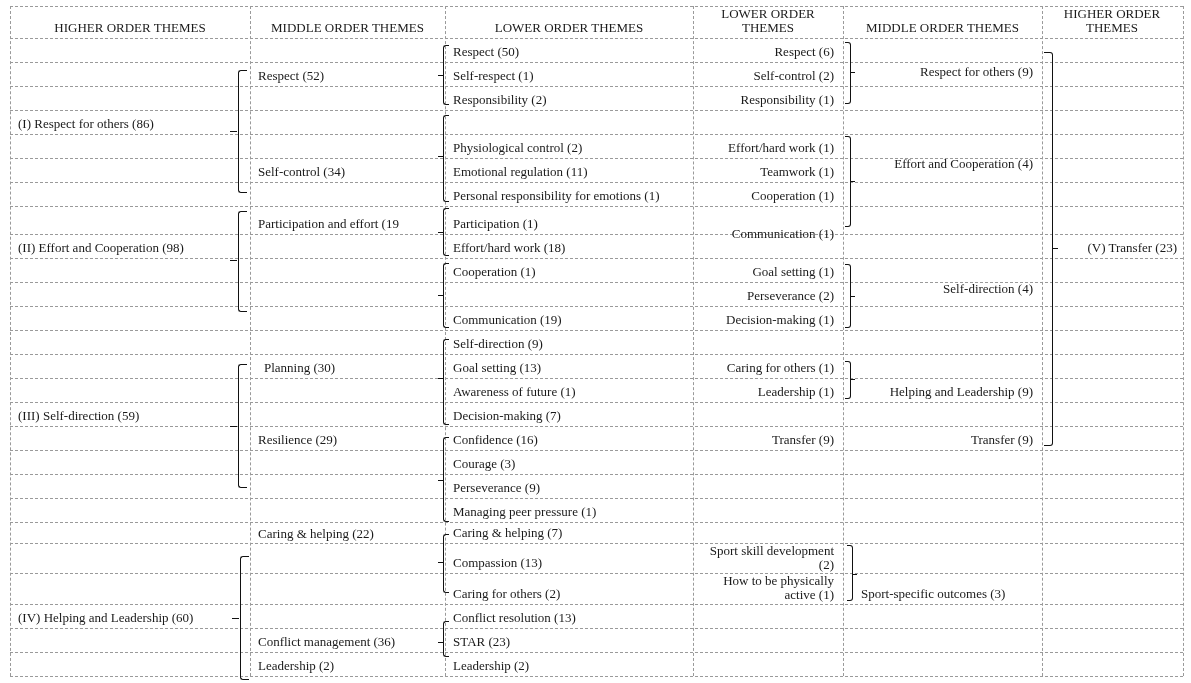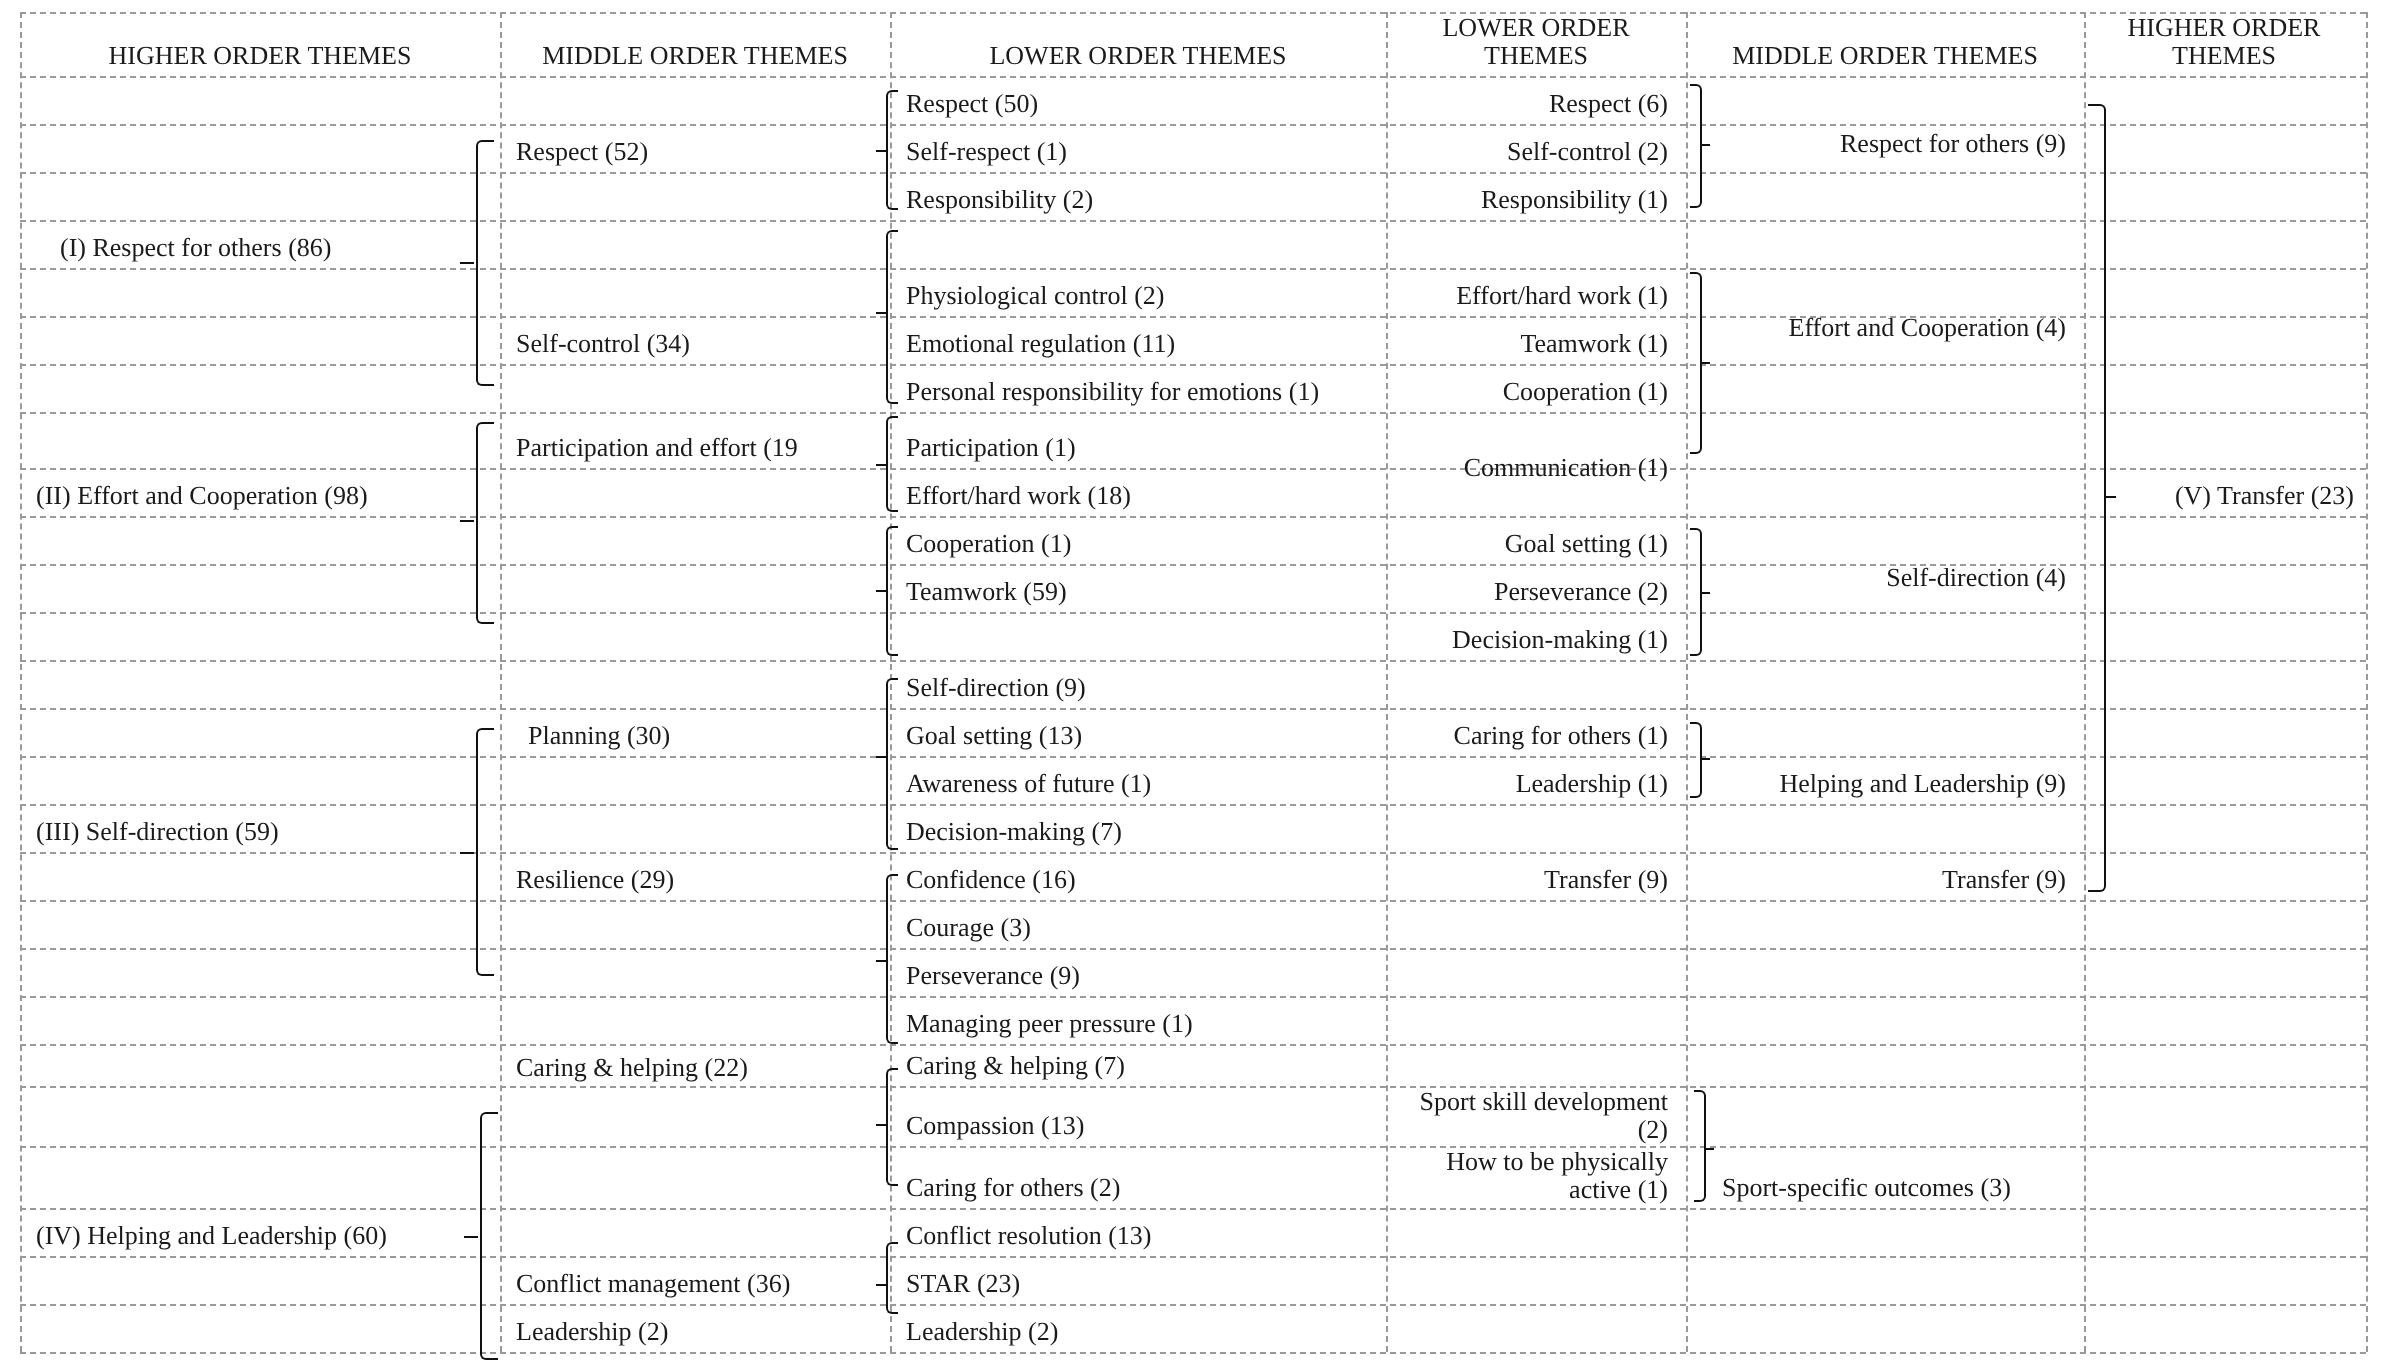--- a/index.html
+++ b/index.html
@@ -61,21 +61,21 @@
   <div class="vline" style="top:6px;height:670px;left:1042px"></div>
   <div class="vline" style="top:6px;height:670px;left:1183px"></div>
 
   <div class="hdr" style="left:10px;width:240px;top:6px;height:32px">HIGHER ORDER THEMES</div>
   <div class="hdr" style="left:250px;width:195px;top:6px;height:32px">MIDDLE ORDER THEMES</div>
   <div class="hdr" style="left:445px;width:248px;top:6px;height:32px">LOWER ORDER THEMES</div>
   <div class="hdr" style="left:708px;width:120px;top:6px;height:32px">LOWER ORDER THEMES</div>
   <div class="hdr" style="left:843px;width:199px;top:6px;height:32px">MIDDLE ORDER THEMES</div>
   <div class="hdr" style="left:1062px;width:100px;top:6px;height:32px">HIGHER ORDER THEMES</div>
 
-  <div class="cell left" style="left:22px;width:240px;top:110px;height:24px">(I) Respect for others (86)</div>
+  <div class="cell left" style="left:10px;width:240px;top:110px;height:24px">(I) Respect for others (86)</div>
   <div class="cell left" style="left:10px;width:240px;top:234px;height:24px">(II) Effort and Cooperation (98)</div>
   <div class="cell left" style="left:10px;width:240px;top:402px;height:24px">(III) Self-direction (59)</div>
   <div class="cell left" style="left:10px;width:240px;top:604px;height:24px">(IV) Helping and Leadership (60)</div>
 
   <div class="cell left" style="left:250px;width:195px;top:62px;height:24px">Respect (52)</div>
   <div class="cell left" style="left:250px;width:195px;top:158px;height:24px">Self-control (34)</div>
   <div class="cell left" style="left:250px;width:195px;top:206px;height:28px">Participation and effort (19</div>
   <div class="cell left" style="left:256px;width:195px;top:354px;height:24px">Planning (30)</div>
   <div class="cell left" style="left:250px;width:195px;top:426px;height:24px">Resilience (29)</div>
   <div class="cell left" style="left:250px;width:195px;top:522px;height:36px;align-items:flex-start;padding-top:4px">Caring &amp; helping (22)</div>
@@ -84,21 +84,21 @@
 
   <div class="cell left" style="left:445px;width:248px;top:38px;height:24px">Respect (50)</div>
   <div class="cell left" style="left:445px;width:248px;top:62px;height:24px">Self-respect (1)</div>
   <div class="cell left" style="left:445px;width:248px;top:86px;height:24px">Responsibility (2)</div>
   <div class="cell left" style="left:445px;width:248px;top:134px;height:24px">Physiological control (2)</div>
   <div class="cell left" style="left:445px;width:248px;top:158px;height:24px">Emotional regulation (11)</div>
   <div class="cell left" style="left:445px;width:248px;top:182px;height:24px">Personal responsibility for emotions (1)</div>
   <div class="cell left" style="left:445px;width:248px;top:206px;height:28px">Participation (1)</div>
   <div class="cell left" style="left:445px;width:248px;top:234px;height:24px">Effort/hard work (18)</div>
   <div class="cell left" style="left:445px;width:248px;top:258px;height:24px">Cooperation (1)</div>
-  <div class="cell left" style="left:445px;width:248px;top:282px;height:24px">Teamwork (59)</div>
+  <div class="cell left" style="left:445px;width:248px;top:306px;height:24px">Communication (19)</div>
   <div class="cell left" style="left:445px;width:248px;top:330px;height:24px">Self-direction (9)</div>
   <div class="cell left" style="left:445px;width:248px;top:354px;height:24px">Goal setting (13)</div>
   <div class="cell left" style="left:445px;width:248px;top:378px;height:24px">Awareness of future (1)</div>
   <div class="cell left" style="left:445px;width:248px;top:402px;height:24px">Decision-making (7)</div>
   <div class="cell left" style="left:445px;width:248px;top:426px;height:24px">Confidence (16)</div>
   <div class="cell left" style="left:445px;width:248px;top:450px;height:24px">Courage (3)</div>
   <div class="cell left" style="left:445px;width:248px;top:474px;height:24px">Perseverance (9)</div>
   <div class="cell left" style="left:445px;width:248px;top:498px;height:24px">Managing peer pressure (1)</div>
   <div class="cell left" style="left:445px;width:248px;top:522px;height:21px">Caring &amp; helping (7)</div>
   <div class="cell left" style="left:445px;width:248px;top:543px;height:30px">Compassion (13)</div>

